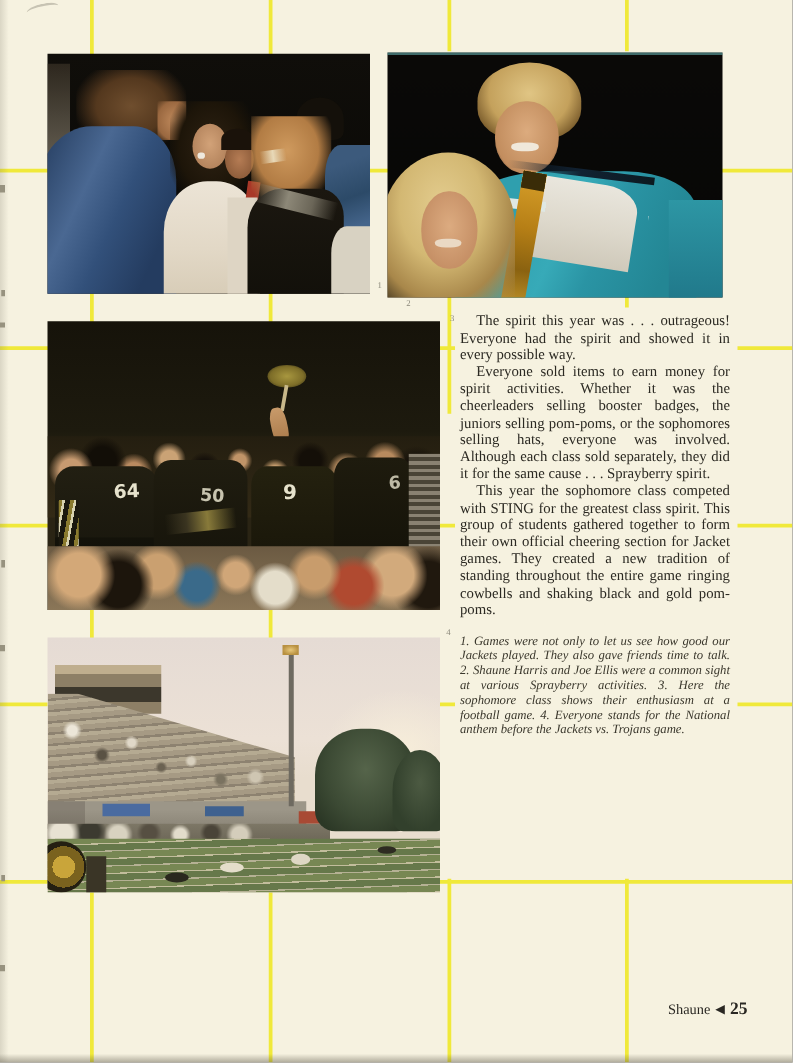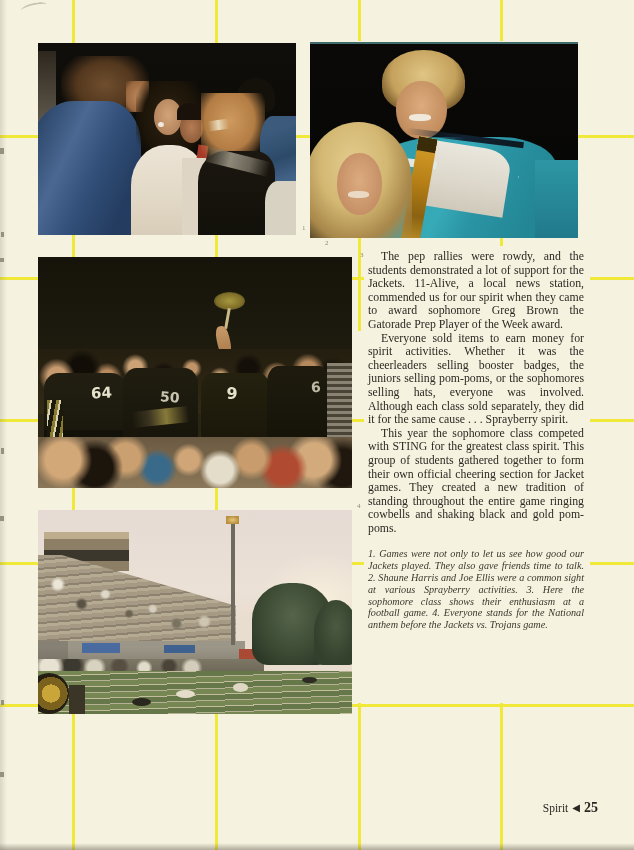--- a/index.html
+++ b/index.html
@@ -183,33 +183,33 @@
     <div style="left:0;top:79%;width:100%;height:21%;background:repeating-linear-gradient(178deg,#778753 0 5px,#c2bd9c 5px 6px,#66784a 6px 11px,#b5b194 11px 12px)"></div>
     <div style="left:44%;top:88%;width:6%;height:4%;border-radius:50%;background:#e4ddca"></div>
     <div style="left:62%;top:85%;width:5%;height:4%;border-radius:50%;background:#ded7c4"></div>
     <div style="left:84%;top:82%;width:5%;height:3%;border-radius:50%;background:#2e2c22"></div>
     <div style="left:30%;top:92%;width:6%;height:4%;border-radius:50%;background:#2a281e"></div>
     <div style="left:-3%;top:80%;width:13%;height:20%;border-radius:50%;background:radial-gradient(circle at 55% 50%,#c9a53a 0 30%,#7a621e 30% 55%,#241f12 55%)"></div>
     <div style="left:10%;top:86%;width:5%;height:14%;background:#3a3526"></div>
   </div>
 
   <div class="text-col">
-    <p>The pep rallies were rowdy, and the students demonstrated a lot of support for the Jackets. 11-Alive, a local news station, commended us for our spirit when they came to award sophomore Greg Brown the Gatorade Prep Player of the Week award.</p>
+    <p>The spirit this year was . . . outrageous! Everyone had the spirit and showed it in every possible way.</p>
     <p>Everyone sold items to earn money for spirit activities. Whether it was the cheerleaders selling booster badges, the juniors selling pom-poms, or the sophomores selling hats, everyone was involved. Although each class sold separately, they did it for the same cause . . . Sprayberry spirit.</p>
     <p>This year the sophomore class competed with STING for the greatest class spirit. This group of students gathered together to form their own official cheering section for Jacket games. They created a new tradition of standing throughout the entire game ringing cowbells and shaking black and gold pom-poms.</p>
     <div class="caption">1. Games were not only to let us see how good our Jackets played. They also gave friends time to talk. 2. Shaune Harris and Joe Ellis were a common sight at various Sprayberry activities. 3. Here the sophomore class shows their enthusiasm at a football game. 4. Everyone stands for the National anthem before the Jackets vs. Trojans game.</div>
   </div>
 
   <span class="marker" style="left:302px;top:224px">1</span>
   <span class="marker" style="left:325px;top:239px">2</span>
   <span class="marker" style="left:360px;top:251px">3</span>
   <span class="marker" style="left:357px;top:502px">4</span>
 
   <div class="footer">
-    <span>Spirit</span>
+    <span>Shaune</span>
     <span class="arrow">◀</span>
     <span class="pagenum">25</span>
   </div>
 
   <div class="pencil"></div>
   <div class="edge-shade-left"></div>
   <div class="edge-shade-bottom"></div>
   <div class="speck" style="left:0;top:148px;width:4px;height:6px"></div>
   <div class="speck" style="left:1px;top:232px;width:3px;height:5px"></div>
   <div class="speck" style="left:0;top:258px;width:4px;height:4px"></div>

